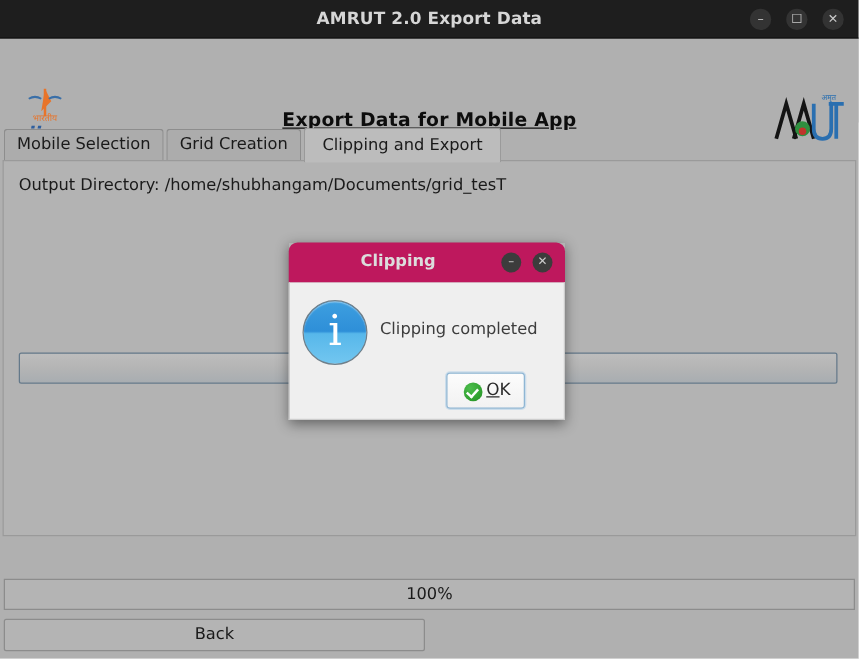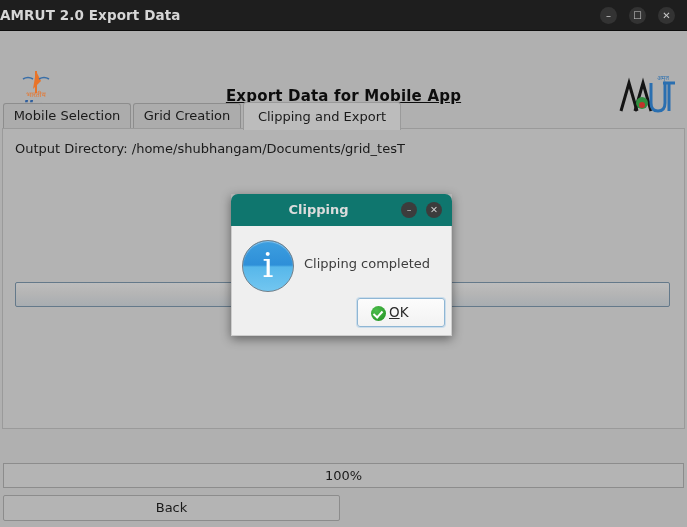--- a/index.html
+++ b/index.html
@@ -26,21 +26,21 @@
     width: 687px; height: 31px;
     background: #1e1e1e;
     border-bottom: 1px solid #0d0d0d;
     box-sizing: border-box;
   }
   .titlebar-title {
     position: absolute;
     left: 0; top: 0;
     width: 687px;
     line-height: 30px;
-    text-align: left;
+    text-align: center;
     color: #d6d6d6;
     font-size: 13.5px;
     font-weight: bold;
     letter-spacing: 0.1px;
   }
   .wc {
     position: absolute;
     top: 7px;
     width: 17px; height: 17px;
     border-radius: 50%;
@@ -190,21 +190,21 @@
   .dialog {
     position: absolute;
     left: 231px; top: 194px;
     width: 221px; height: 142px;
     box-shadow: 0 3px 10px rgba(0,0,0,0.45);
   }
   .dlg-titlebar {
     position: absolute;
     left: 0; top: 0;
     width: 221px; height: 32px;
-    background: #0f766e;
+    background: #be185d;
     border-top-left-radius: 7px;
     border-top-right-radius: 7px;
   }
   .dlg-title {
     position: absolute;
     left: 0; top: 0;
     width: 175px;
     line-height: 31px;
     text-align: center;
     color: #dcdcdc;
@@ -260,21 +260,21 @@
   .dlg-message {
     position: absolute;
     left: 72px; top: 30px;
     width: 140px;
     font-size: 13px;
     color: #3d3d3d;
   }
   .btn-ok {
     position: absolute;
     left: 125px; top: 72px;
-    width: 88px; height: 29px;
+    width: 63px; height: 29px;
     box-sizing: border-box;
     border: 1px solid #8fb6d4;
     border-radius: 3px;
     background: linear-gradient(to bottom, #fcfcfc 0%, #f2f2f2 100%);
     box-shadow: 0 0 0 1px rgba(160,200,230,0.45);
   }
   .ok-check {
     position: absolute;
     left: 13px; top: 7px;
     width: 15px; height: 15px;

